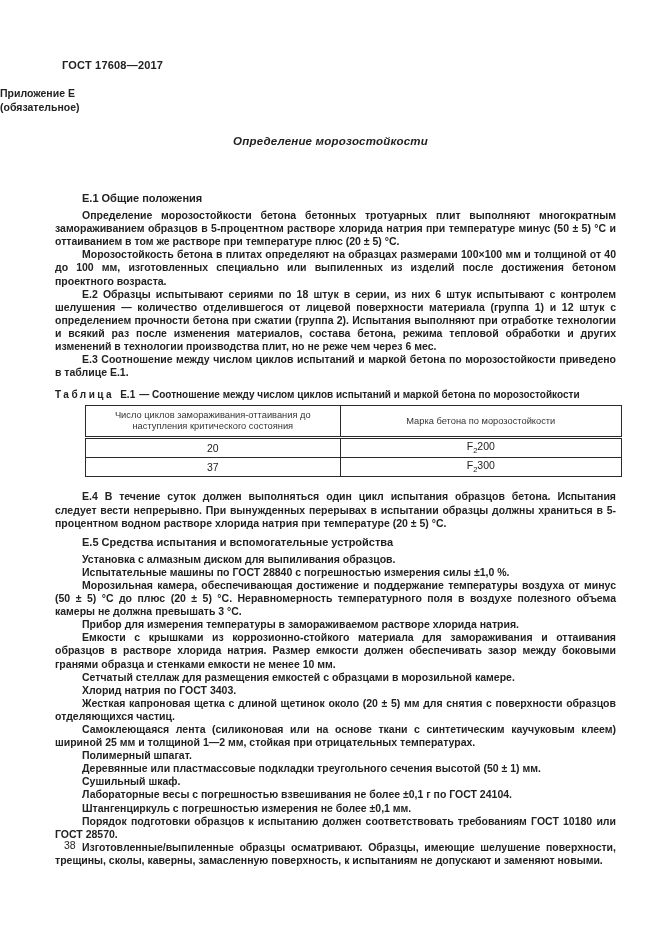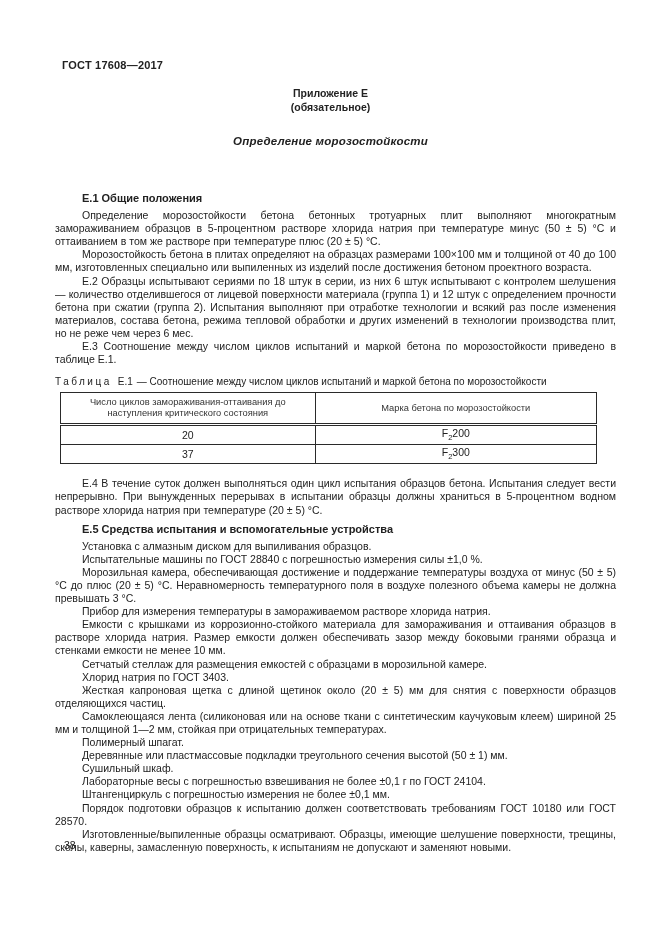--- a/index.html
+++ b/index.html
@@ -11,52 +11,52 @@
     color:#222222;
     overflow:hidden;
     margin:0 auto;
   }
   .gost-ref{
     position:absolute;top:59px;left:62px;
     font-size:11px;font-weight:bold;letter-spacing:.2px;
   }
   .annex-block{
     position:absolute;top:87px;left:0;right:0;
-    text-align:center;font-weight:bold;
+    text-align:left;font-weight:bold;
     font-size:10.5px;line-height:13.5px;
   }
   .doc-title{
     position:absolute;top:135px;left:0;right:0;
     text-align:center;font-weight:bold;
     font-size:11.5px;letter-spacing:.2px;font-style:italic;
   }
   .content{
     position:absolute;top:192px;left:55px;width:561px;
     font-size:10.5px;line-height:13.1px;
     text-align:justify;
   }
-  .content p{margin:0;text-indent:27px;}
+  .content p{margin:0;text-indent:27px;font-weight:bold;}
   h3.sec{
     font-size:11px;line-height:13.1px;margin:0;
     text-indent:27px;font-weight:bold;text-align:left;
   }
   h3.sec.gap{margin-top:6px;margin-bottom:4px;}
   h3.sec.first{margin-top:0;margin-bottom:4px;}
   p.after-table{margin-top:13px !important;}
   .tbl-caption{
     margin:9px 0 4px 0 !important;
     text-indent:0 !important;
     font-size:10px;text-align:left;
   }
   .tbl-caption .cap-word{letter-spacing:2.5px;}
   .tbl-caption .cap-num{margin-left:6px;}
   .tbl-caption .cap-rest{margin-left:4px;}
   table.gost{
     border-collapse:collapse;
-    margin-left:5px;
+    margin-left:30px;
     width:537px;
     table-layout:fixed;
   }
   table.gost th,table.gost td{
     border:1px solid #2a2a2a;
     text-align:center;vertical-align:middle;
     padding:0 6px;
   }
   table.gost th{
     font-weight:normal;

